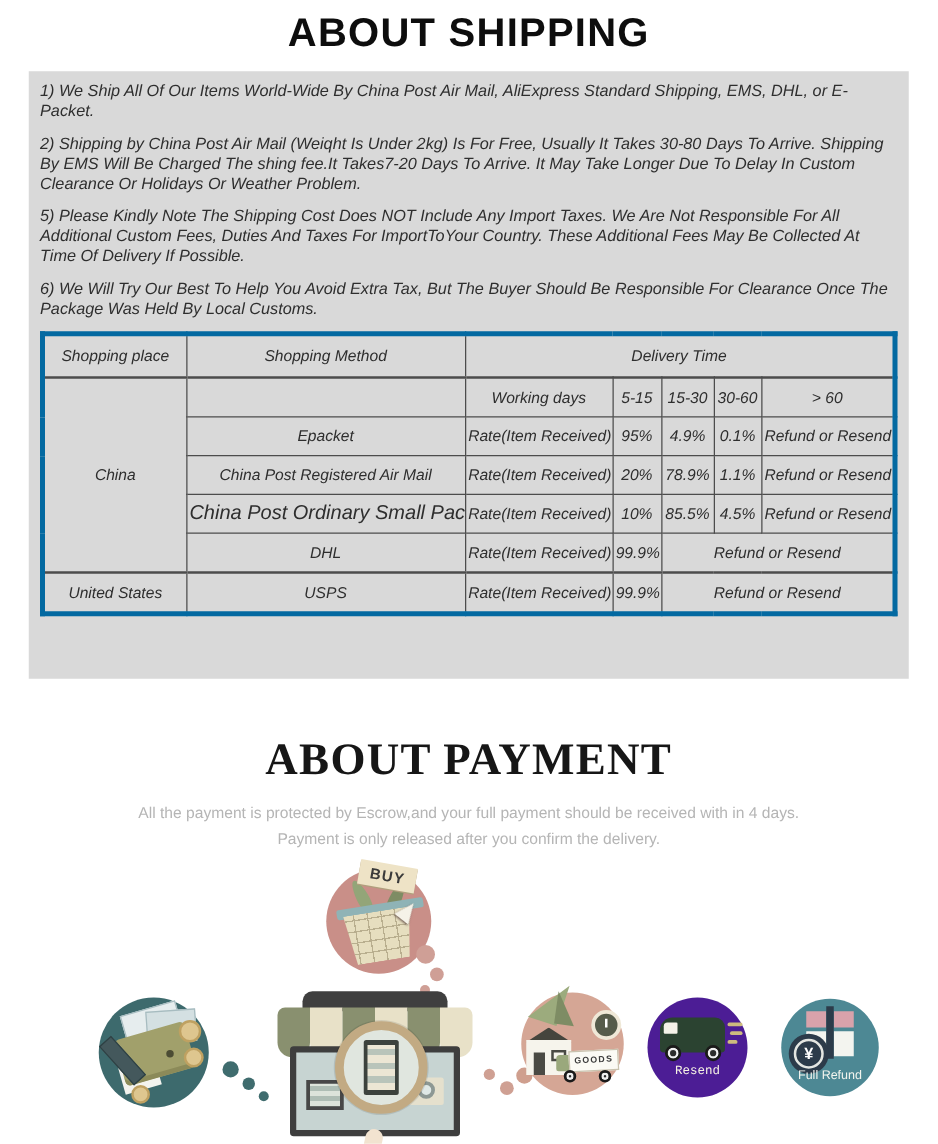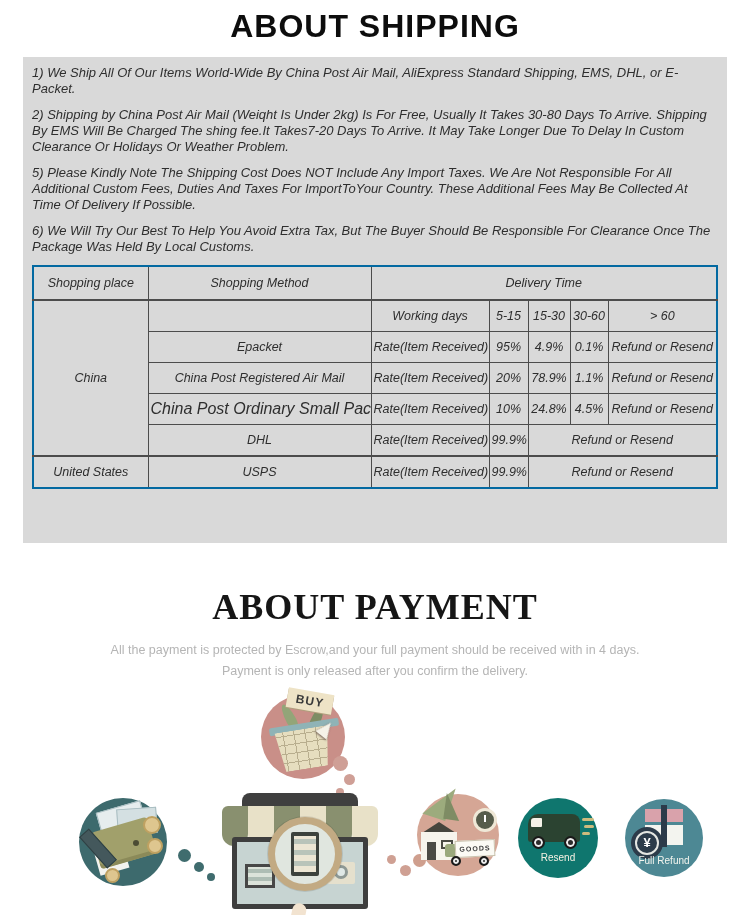--- a/index.html
+++ b/index.html
@@ -8,21 +8,21 @@
   #page{position:absolute;left:0;top:0;width:750px;height:875px;background:#fff;}
 
   
   .ship-title{position:absolute;left:0;top:8px;width:750px;text-align:center;
     font-size:32px;font-weight:bold;letter-spacing:1px;color:#0d0d0d;margin:0;}
   .gray-panel{position:absolute;left:23px;top:57px;width:704px;height:486px;
     background:#d9d9d9;box-sizing:border-box;padding:8px 9px;font-style:italic;}
   .gray-panel p{margin:0 0 10px 0;font-size:13px;line-height:16px;color:#2e2e2e;}
 
   table.ship{width:100%;border-collapse:collapse;margin-top:8px;background:#d9d9d9;
-    font-size:12.5px;color:#2e2e2e;border:2px solid #0369a1;table-layout:fixed;}
+    font-size:12.5px;color:#2e2e2e;border:4px solid #0369a1;table-layout:fixed;}
   table.ship td{border:1px solid #4c4c4c;text-align:center;vertical-align:middle;
     height:30px;padding:0 2px;white-space:nowrap;overflow:hidden;}
   table.ship tr.hdr td{height:32px;border-bottom-width:2px;}
   table.ship tr.us td{border-top-width:2px;}
   table.ship td.small{font-size:16px;}
 
   
   .pay-title{position:absolute;left:0;top:586px;width:750px;text-align:center;margin:0;
     font-family:"Liberation Serif",serif;font-weight:bold;font-size:36px;
     letter-spacing:1px;color:#161616;}
@@ -110,21 +110,21 @@
   .house-door{left:6px;top:10px;width:9px;height:18px;background:#4a4a44;}
   .house-win{left:20px;top:8px;width:12px;height:9px;border:2px solid #4a4a44;background:#f6f4ec;}
   .truck-box{left:38px;top:46px;width:40px;height:17px;background:#fbfaf4;border:1px solid #c9c2ae;
      color:#3b3b3b;font-size:7px;font-weight:bold;text-align:center;line-height:15px;letter-spacing:1px;transform:rotate(-3deg);}
   .truck-cab{left:28px;top:50px;width:12px;height:13px;background:#9aa87c;border-radius:3px 0 0 2px;}
   .wheel{border-radius:50%;background:#2b2b2b;border:2px solid #1a1a1a;box-shadow:inset 0 0 0 2px #efefef;}
   .truck-w1{left:34px;top:62px;width:10px;height:10px;}
   .truck-w2{left:62px;top:62px;width:10px;height:10px;}
 
   
-  .resend-circle{left:518px;top:113px;width:80px;height:80px;border-radius:50%;background:#0f766e;}
+  .resend-circle{left:518px;top:113px;width:80px;height:80px;border-radius:50%;background:#4c1d95;font-family:Liberation Mono, monospace;}
   .van{left:10px;top:16px;width:52px;height:28px;background:#2b4331;border-radius:10px 8px 3px 3px;}
   .van-shield{left:3px;top:4px;width:11px;height:9px;background:#f4f2e8;border-radius:3px 1px 1px 1px;}
   .van-w1{left:14px;top:38px;width:13px;height:13px;}
   .van-w2{left:46px;top:38px;width:13px;height:13px;}
   .speed{background:#cdbb7e;height:3px;border-radius:2px;}
   .sp1{left:64px;top:20px;width:12px;}
   .sp2{left:66px;top:27px;width:10px;}
   .sp3{left:64px;top:34px;width:8px;}
   .resend-label{left:0;top:54px;width:80px;text-align:center;color:#f6f2e4;font-size:10px;}
 
@@ -191,21 +191,21 @@
         <td>Rate(Item Received)</td>
         <td>20%</td>
         <td>78.9%</td>
         <td>1.1%</td>
         <td>Refund or Resend</td>
       </tr>
       <tr>
         <td class="small">China Post Ordinary Small Packet Plus</td>
         <td>Rate(Item Received)</td>
         <td>10%</td>
-        <td>24.8%</td>
+        <td>85.5%</td>
         <td>4.5%</td>
         <td>Refund or Resend</td>
       </tr>
       <tr>
         <td>DHL</td>
         <td>Rate(Item Received)</td>
         <td>99.9%</td>
         <td colspan="3">Refund or Resend</td>
       </tr>
       <tr class="us">

